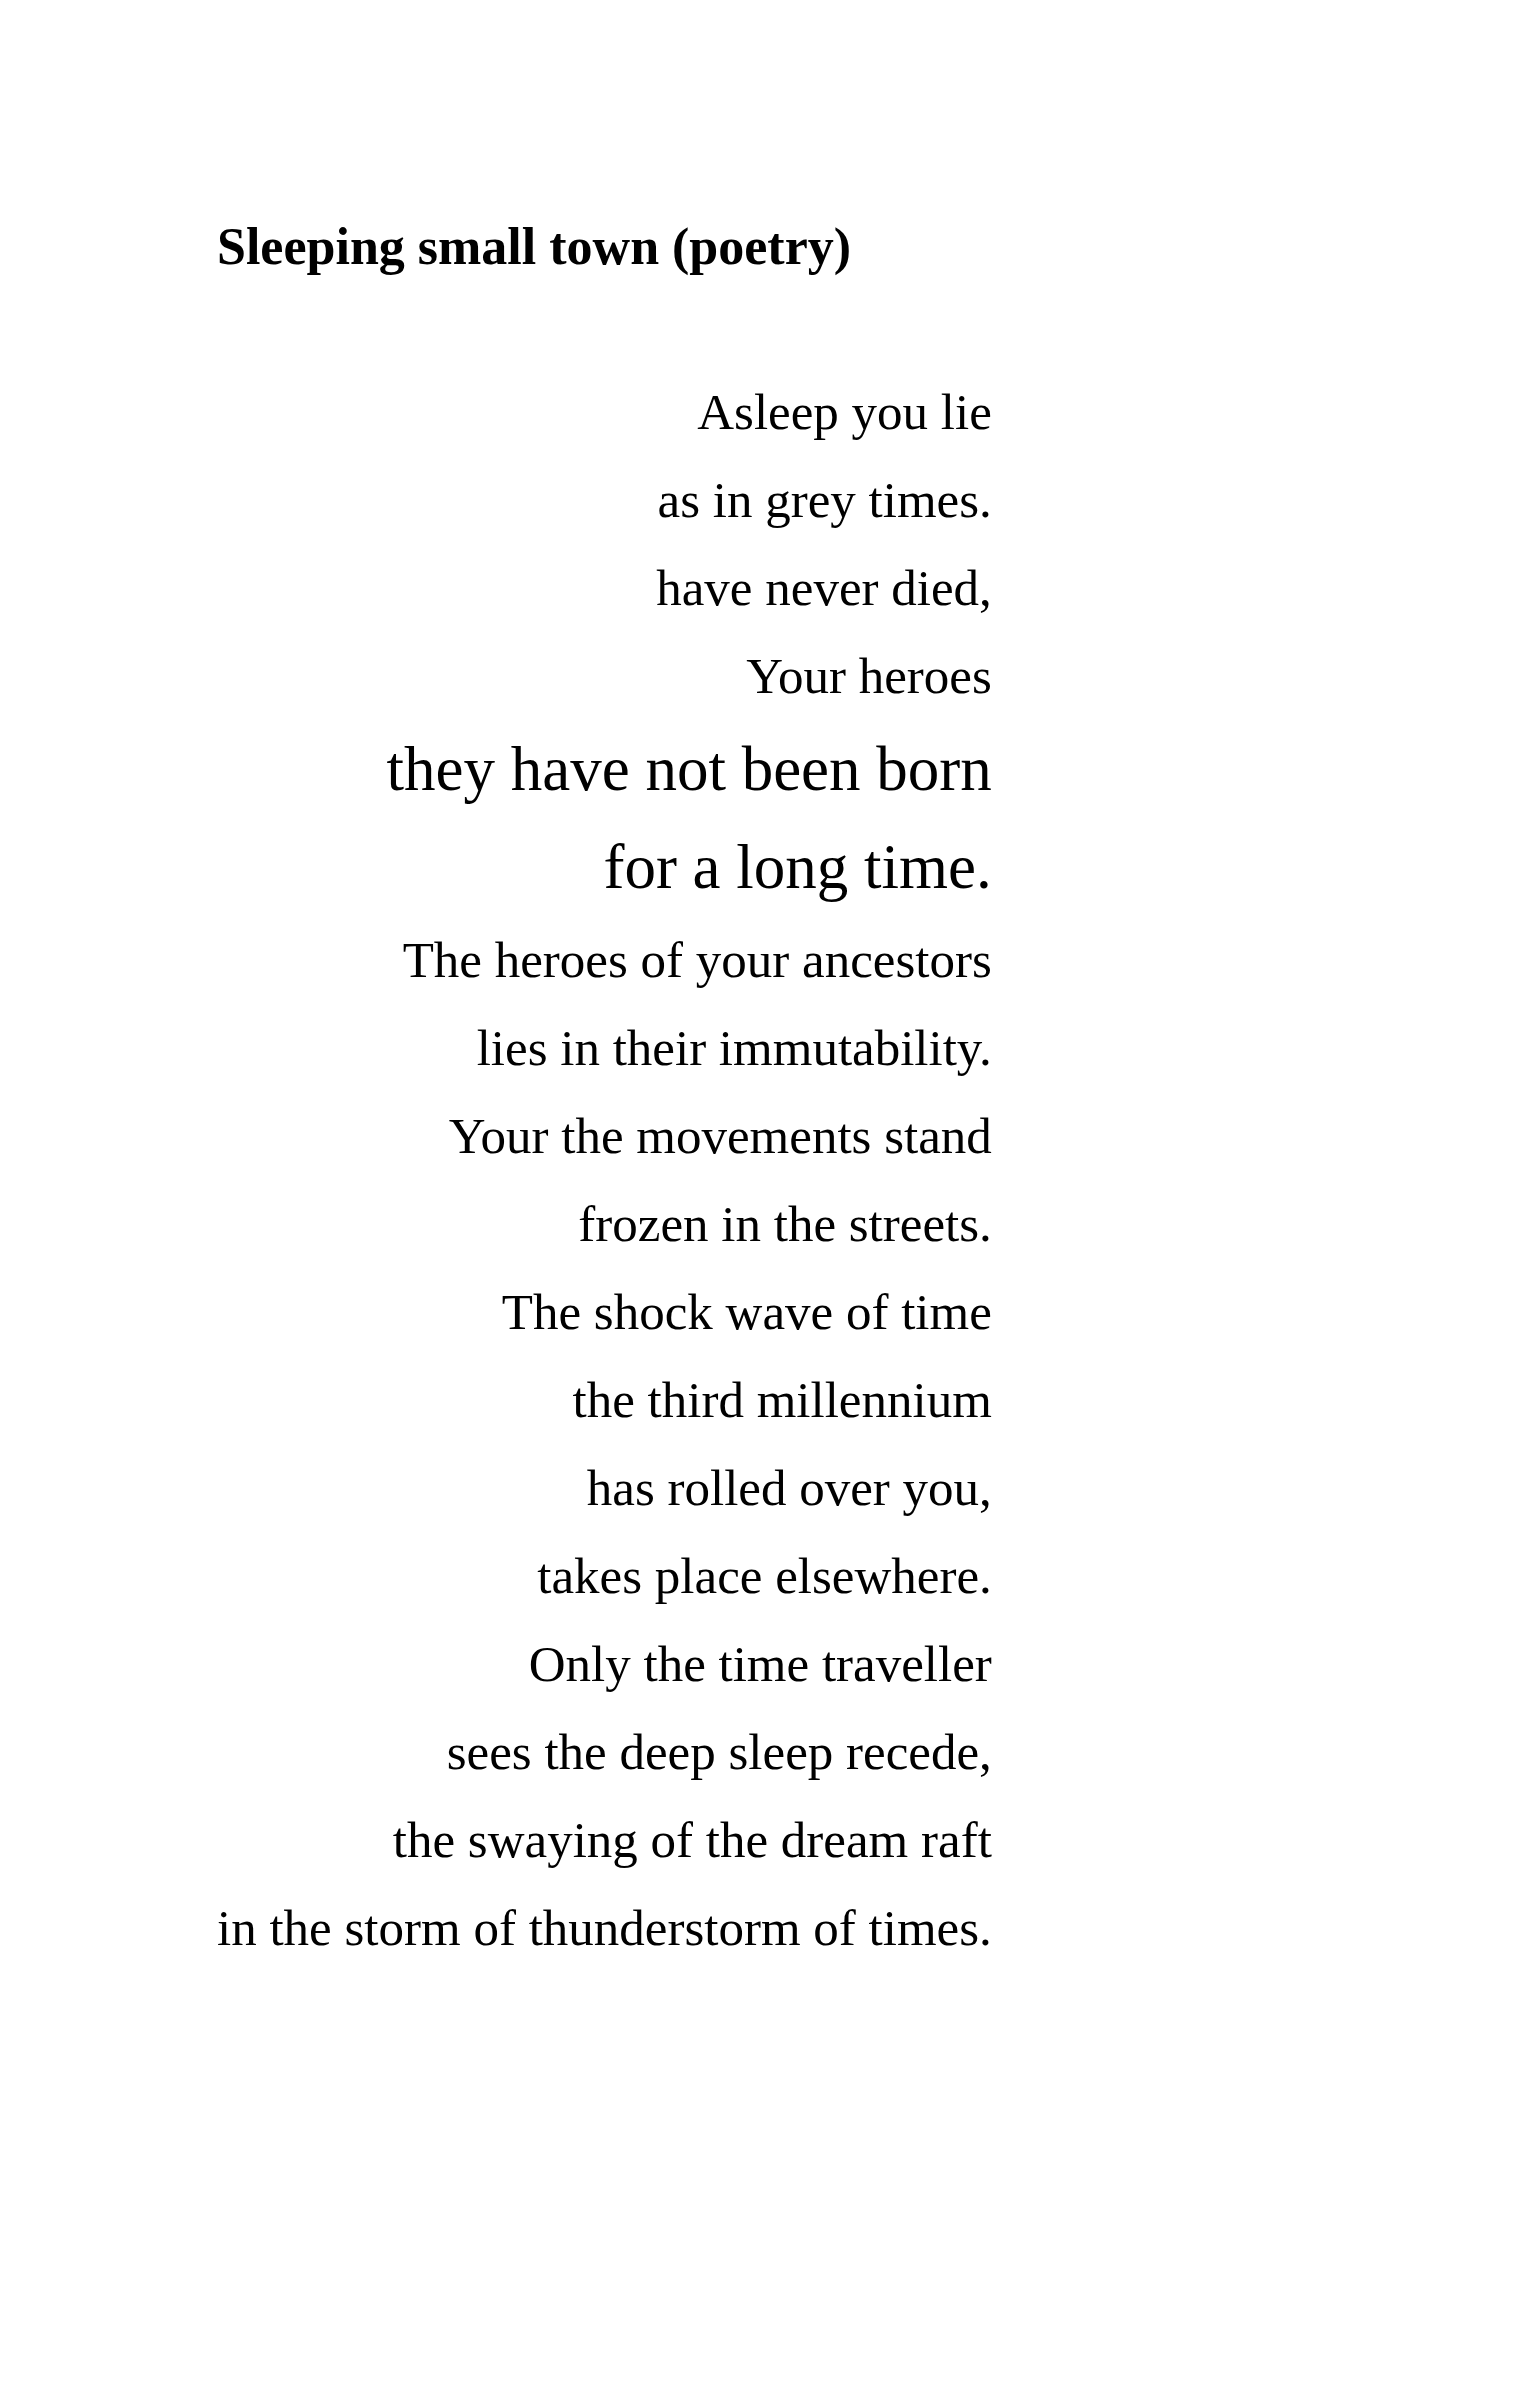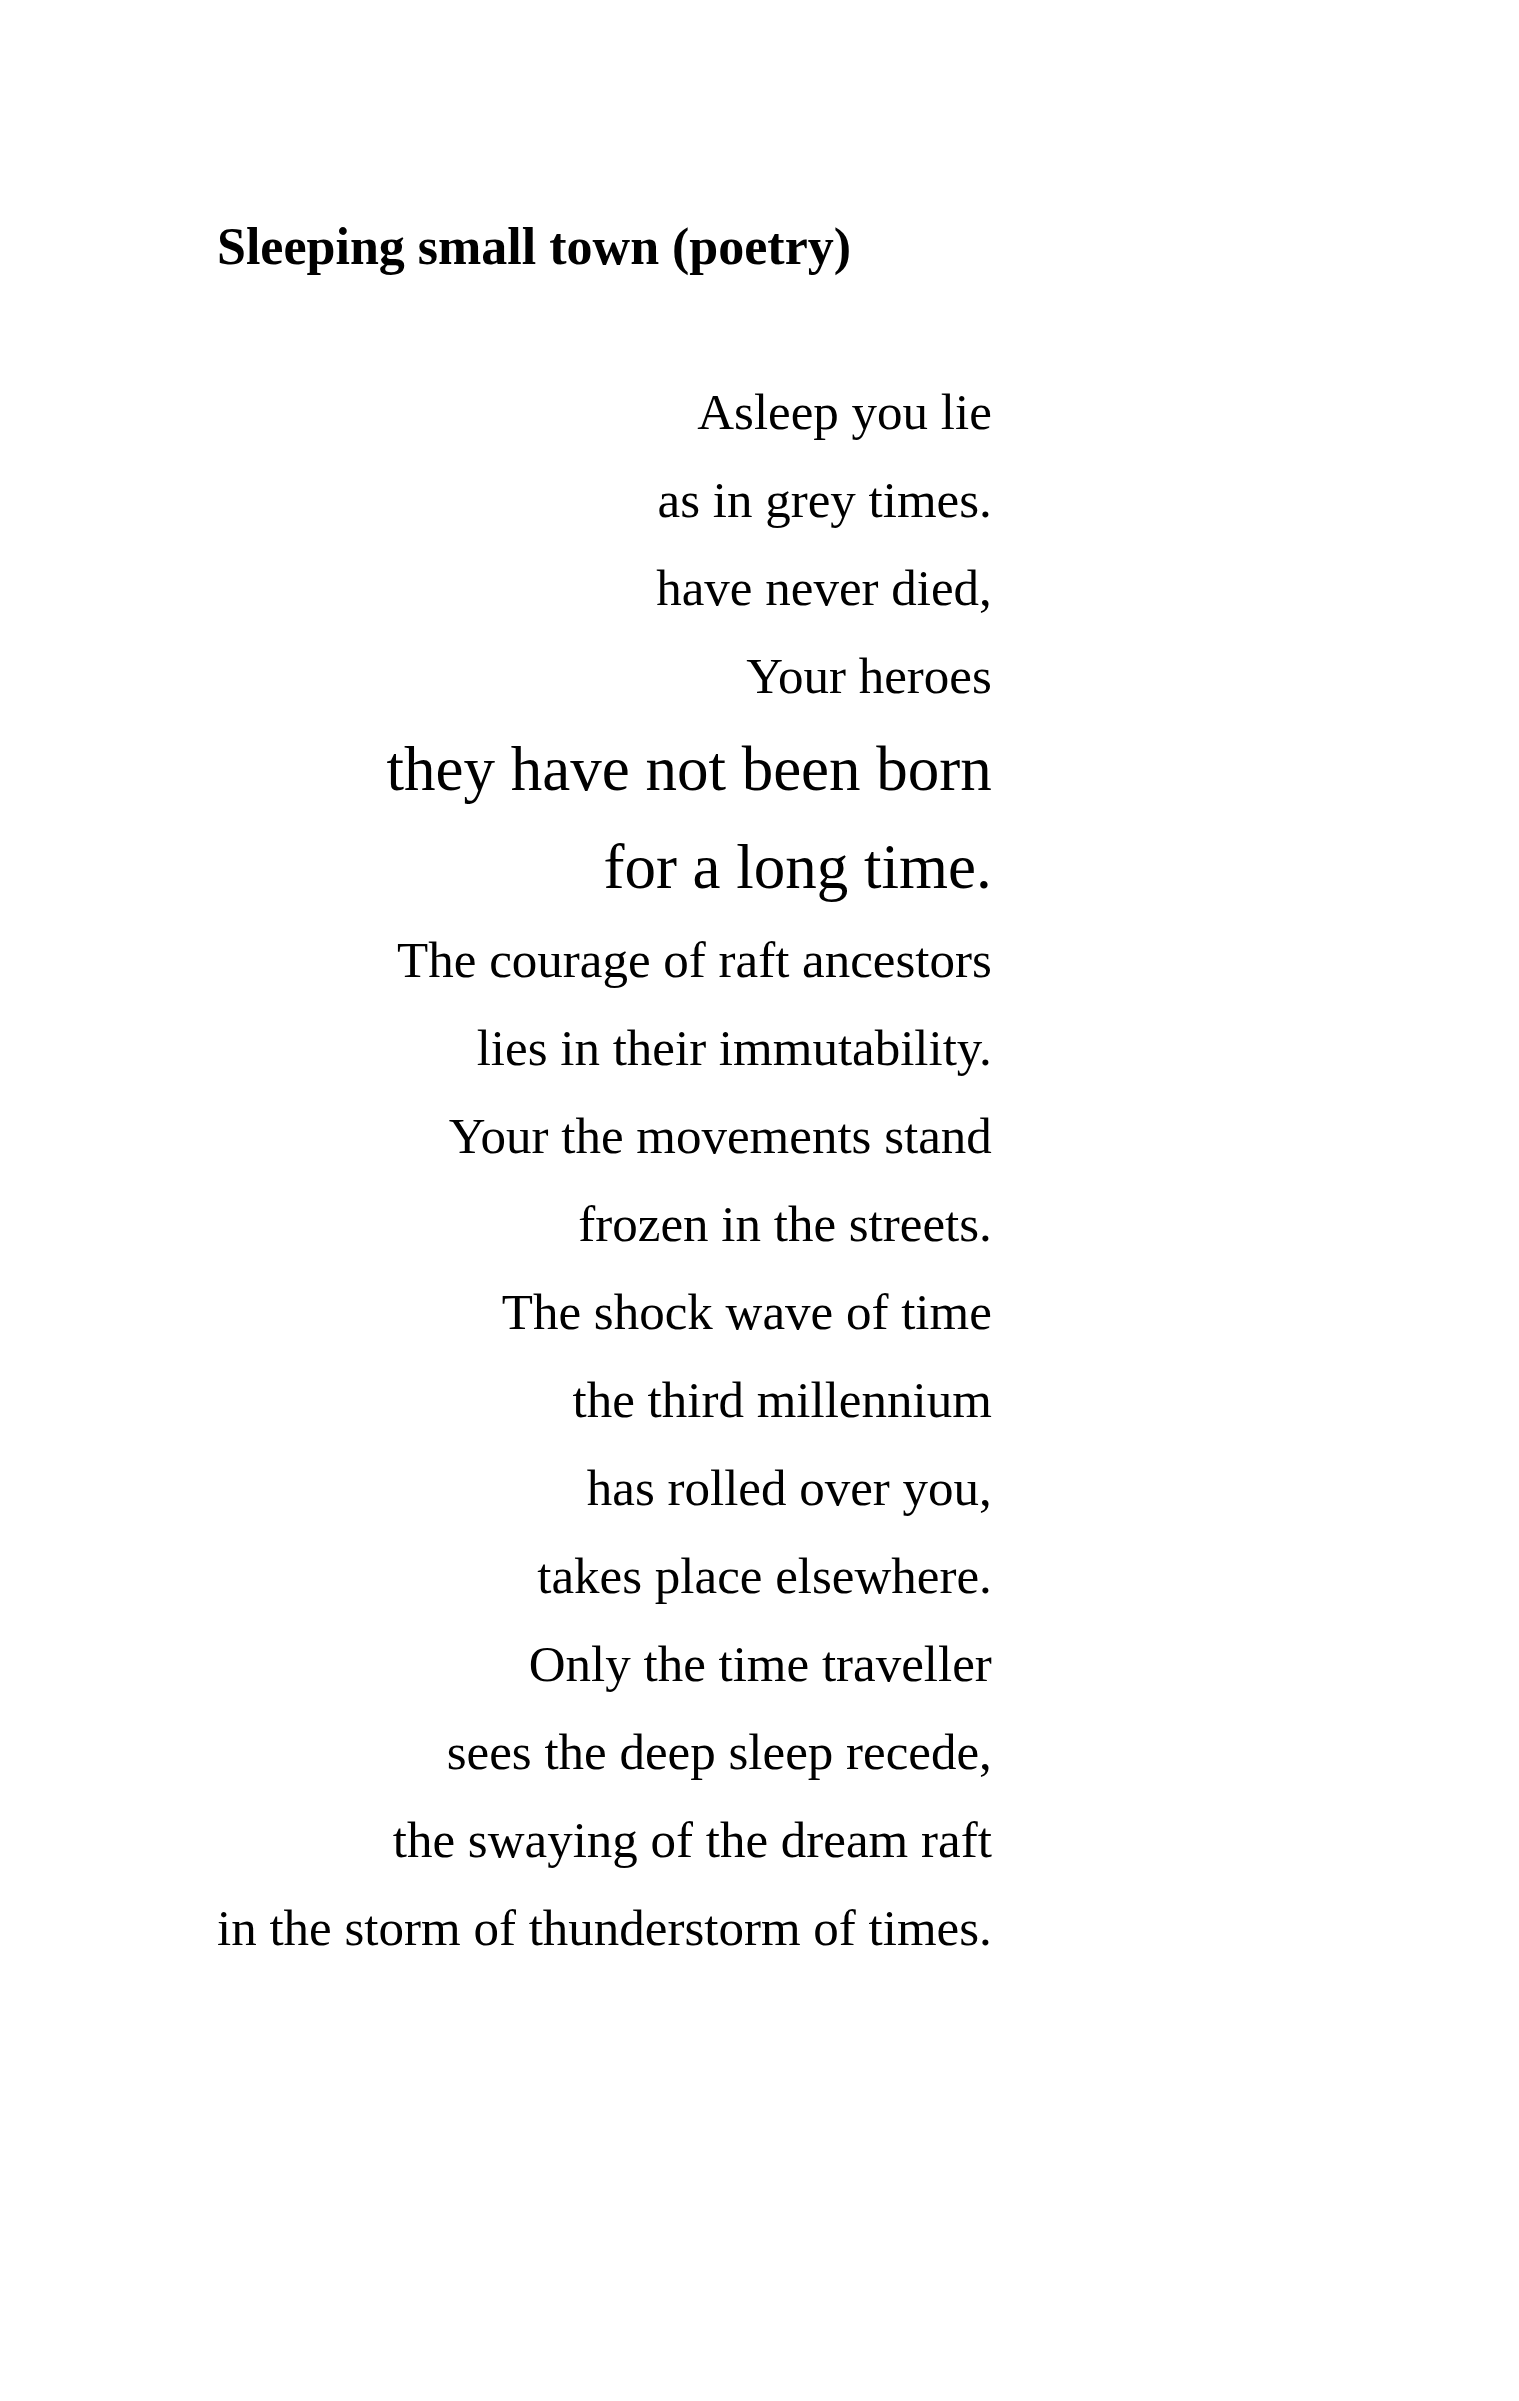--- a/index.html
+++ b/index.html
@@ -73,21 +73,21 @@
 
   <h1 class="title" style="margin:0;">Sleeping small town (poetry)</h1>
 
   <div class="poem">
     <div class="poem-line">Asleep you lie</div>
     <div class="poem-line">as in grey times.</div>
     <div class="poem-line">have never died,</div>
     <div class="poem-line">Your heroes</div>
     <div class="poem-line poem-line--large">they have not been born</div>
     <div class="poem-line poem-line--large">for a long time.</div>
-    <div class="poem-line">The courage of raft ancestors</div>
+    <div class="poem-line">The heroes of your ancestors</div>
     <div class="poem-line">lies in their immutability.</div>
     <div class="poem-line">Your the movements stand</div>
     <div class="poem-line">frozen in the streets.</div>
     <div class="poem-line">The shock wave of time</div>
     <div class="poem-line">the third millennium</div>
     <div class="poem-line">has rolled over you,</div>
     <div class="poem-line">takes place elsewhere.</div>
     <div class="poem-line">Only the time traveller</div>
     <div class="poem-line">sees the deep sleep recede,</div>
     <div class="poem-line">the swaying of the dream raft</div>

